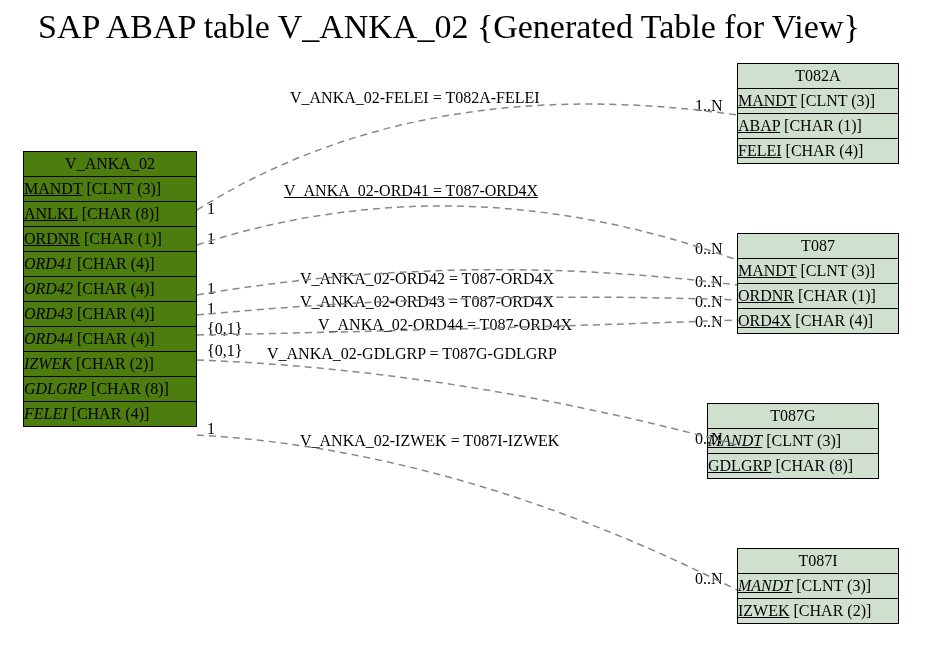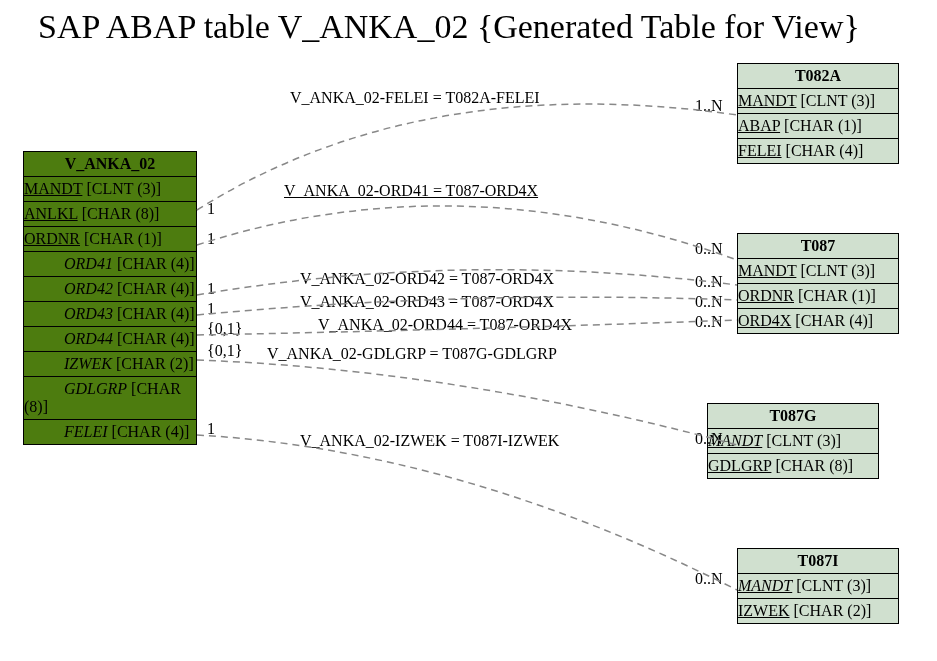--- a/index.html
+++ b/index.html
@@ -16,34 +16,34 @@
     top: 8px;
     font-size: 34px;
     margin-left: 28px;
   }
   .entity {
     position: absolute;
     border: 1px solid #000;
     font-size: 16px;
   }
   .entity-header {
-    font-weight: bold;
+    font-weight: normal;
     text-align: center;
     padding: 3px 8px;
     border-bottom: 1px solid #000;
   }
   .entity-row {
     padding: 3px 0;
     border-bottom: 1px solid #000;
   }
   .entity-row:last-child {
     border-bottom: none;
   }
   .u { text-decoration: underline; }
-  .i { font-style: italic; margin-left: 40px; }
+  .i { font-style: italic; }
   .ui { text-decoration: underline; font-style: italic; }
   .red { background: #4d7c0f; }
   .green { background: #d0e0cf; }
   .label {
     position: absolute;
     font-size: 16px;
     white-space: nowrap;
   }
   svg.edges {
     position: absolute;

